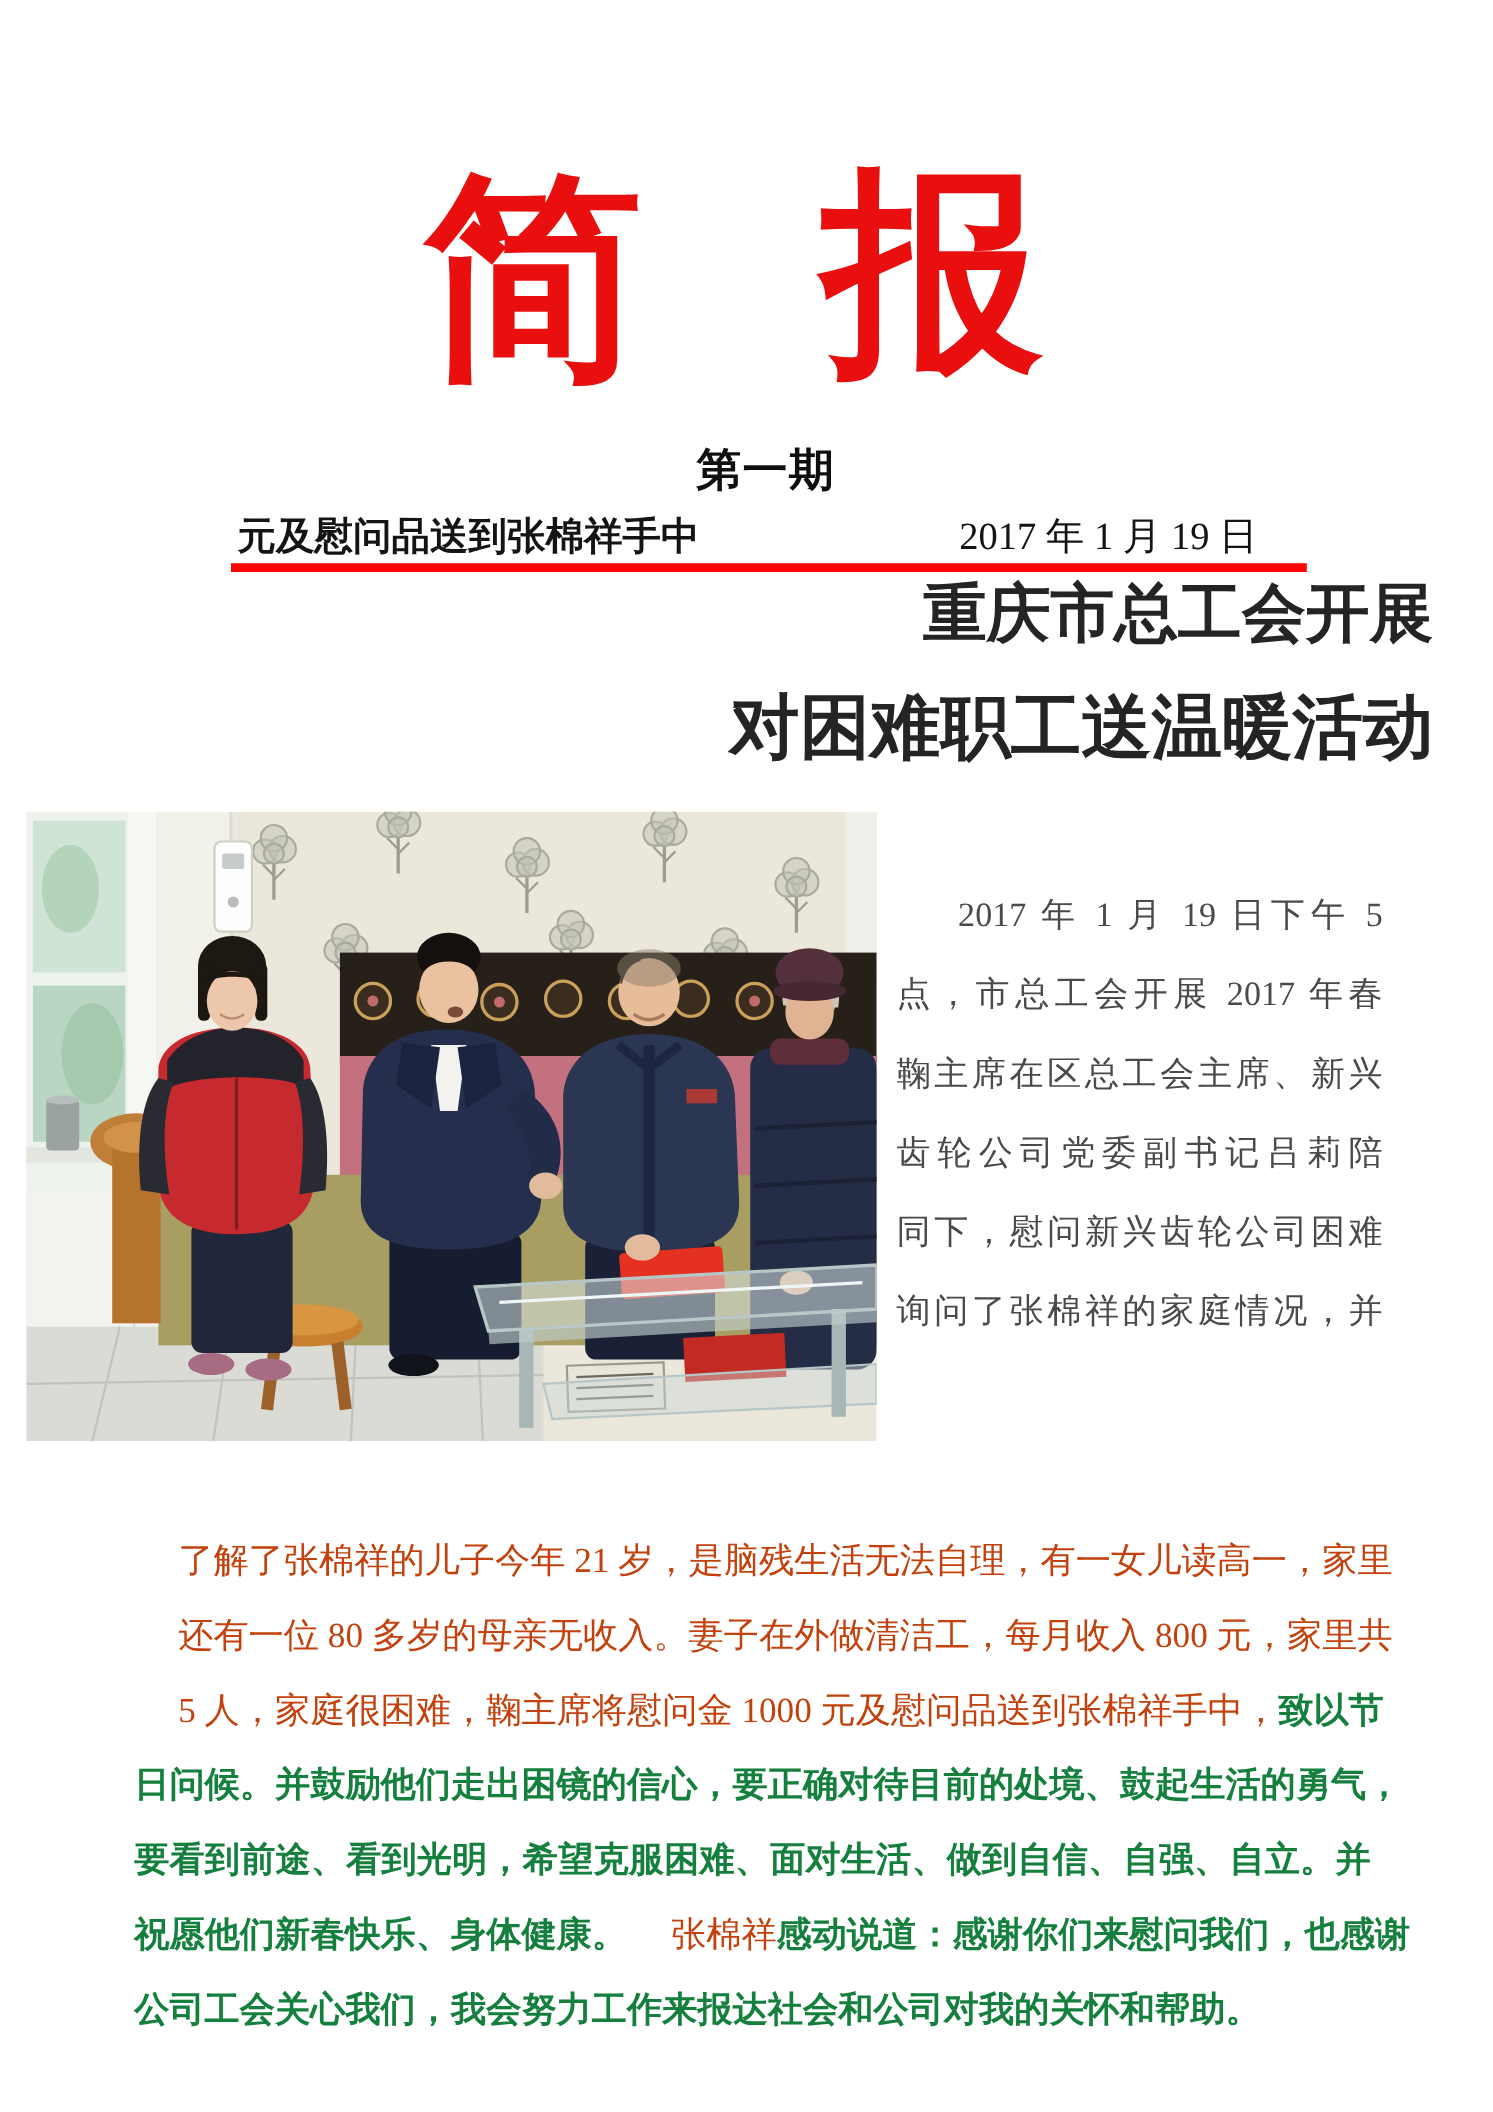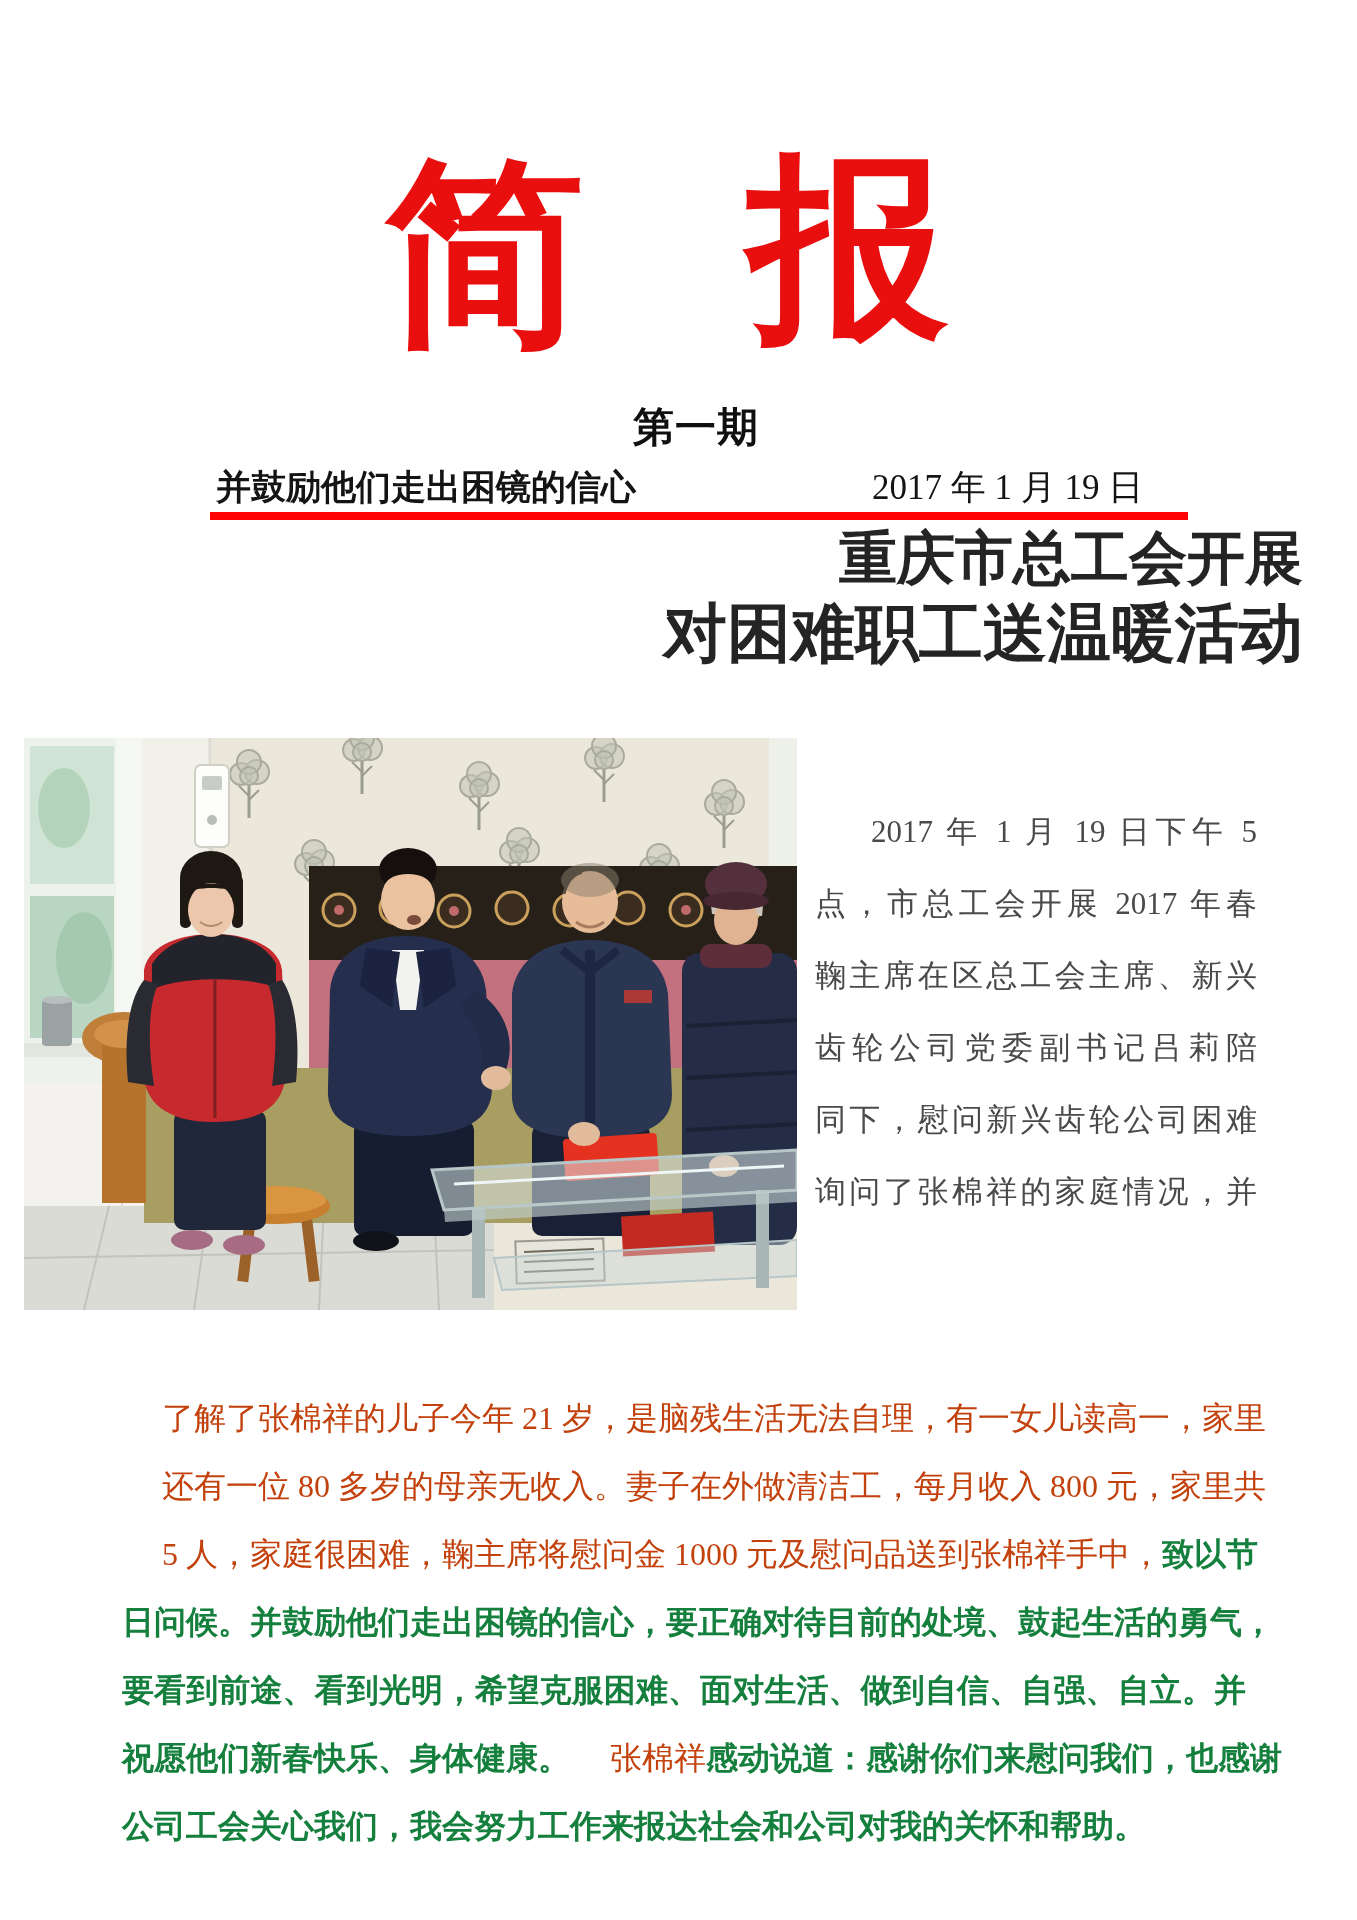--- a/index.html
+++ b/index.html
@@ -16,21 +16,21 @@
          font-family:"Liberation Sans","DejaVu Sans",sans-serif;color:#0f0f0f;letter-spacing:1px;}
 
   .pub{position:absolute;left:216px;top:464px;font-size:35px;font-weight:700;color:#141414;}
   .date{position:absolute;left:872px;top:464px;font-size:35px;font-weight:400;color:#141414;}
 
   .red-rule{position:absolute;left:210px;top:512px;width:978px;height:8px;}
 
   .headline{position:absolute;left:122px;width:1143px;text-align:right;padding-left:38px;
             font-family:"Liberation Sans","DejaVu Sans",sans-serif;font-weight:800;color:#242424;}
   .headline.h1{top:526px;font-size:58px;line-height:64px;}
-  .headline.h2{top:594px;font-size:64px;line-height:78px;}
+  .headline.h2{top:622px;font-size:64px;line-height:78px;}
 
   .photo{position:absolute;left:24px;top:738px;width:773px;height:572px;}
 
   
   .col{position:absolute;left:815px;top:796px;width:442px;}
   .cline{height:72px;line-height:72px;font-size:31px;color:#4a4a4a;
          text-align:justify;text-align-last:justify;white-space:nowrap;}
   .cline.indent{padding-left:56px;}
 
   
@@ -44,21 +44,21 @@
 </head>
 <body>
 
 <div class="page">
 
   <span class="title-char c1" style="color: rgb(233, 15, 15);">简</span>
   <span class="title-char c2" style="color: rgb(233, 15, 15);">报</span>
 
   <div class="issue">第一期</div>
 
-  <div class="pub">并鼓励他们走出困镜的信心</div>
+  <div class="pub">元及慰问品送到张棉祥手中</div>
   <div class="date">2017 年 1 月 19 日</div>
 
   <div class="red-rule" style="background: rgb(255, 4, 4);"></div>
 
   <div class="headline h1">重庆市总工会开展</div>
   <div class="headline h2">对困难职工送温暖活动</div>
 
   <div class="photo">
     <svg width="773" height="572" viewBox="0 0 773 572" xmlns="http://www.w3.org/2000/svg">
       <defs>

